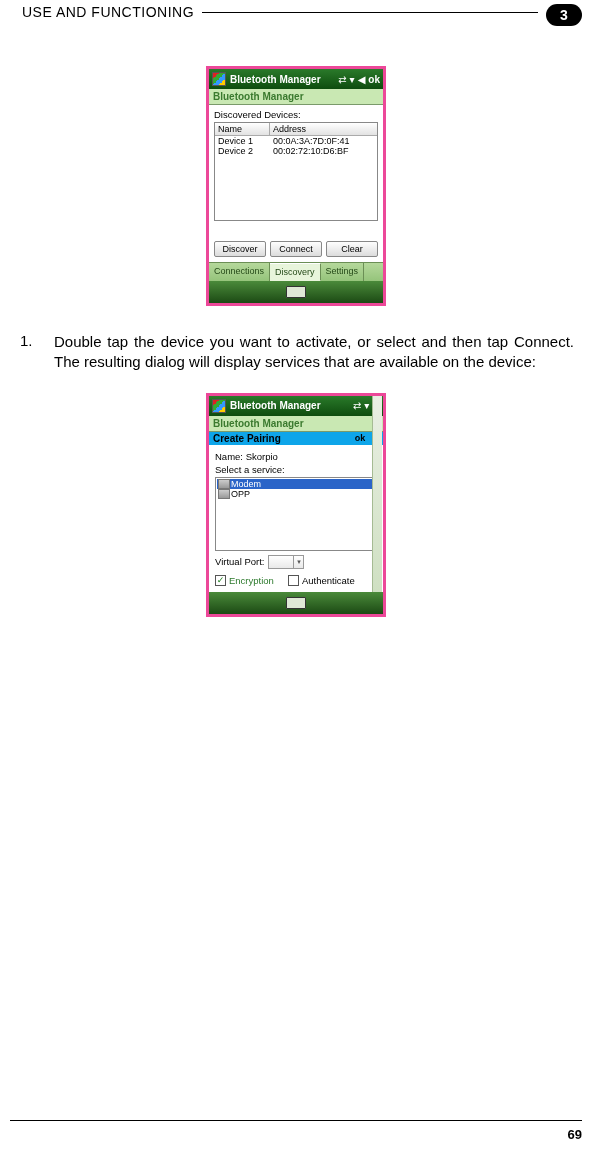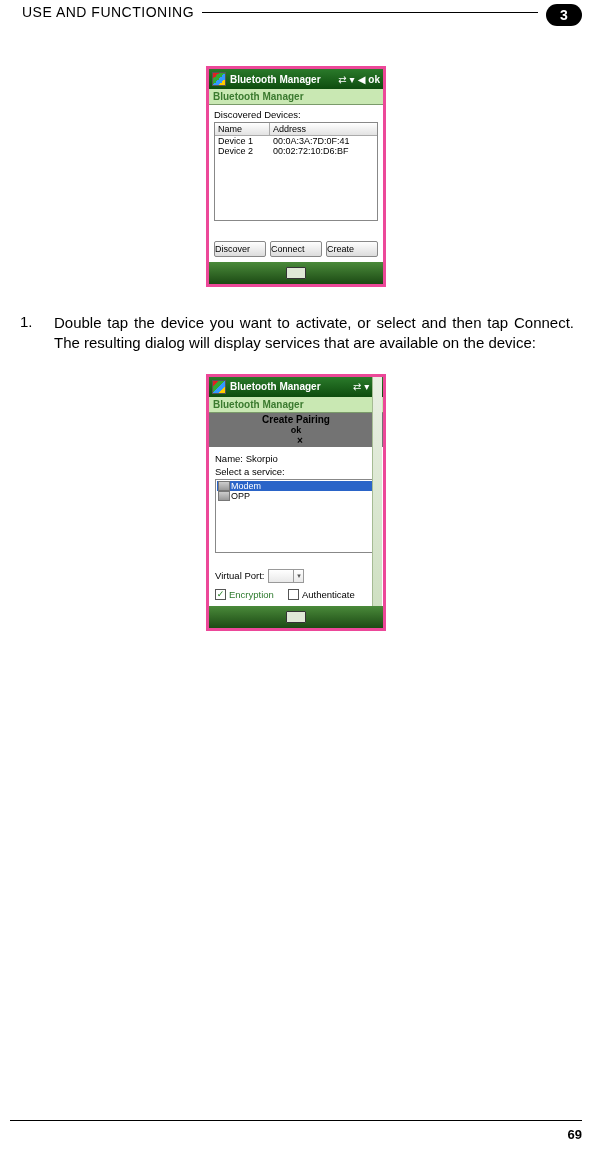--- a/index.html
+++ b/index.html
@@ -91,21 +91,21 @@
   .grid-row { display: flex; font-size: 9px; }
   .grid-row .col-name, .grid-row .col-addr { border: none; padding: 0 3px; }
 
   .btn-row { display: flex; gap: 4px; padding: 6px 5px 5px 5px; justify-content: center; }
   .wbtn {
     flex:1;
     background: linear-gradient(#fefefe,#dcdcdc);
     border: 1px solid #888;
     border-radius: 2px;
     font-size: 9px;
-    text-align: left;
+    text-align: center;
     padding: 2px 0;
   }
 
   .tabbar {
     display: flex;
     background: linear-gradient(#b5d89b,#95c47b);
     border-top: 1px solid #6b8f55;
     font-size: 9px;
   }
   .tab {
@@ -130,42 +130,42 @@
     border-radius: 1px;
   }
 
   .para { margin: 14px 0 14px 0; font-size: 15px; }
   .step-row { display: flex; gap: 14px; margin: 0 0 12px 2px; }
   .step-num { min-width: 20px; font-size: 15px; }
   .step-text { flex: 1; font-size: 15px; text-align: justify; line-height: 1.35; }
 
   
   .yellowbar {
-    background: #737373;
+    background: #0ea5e9;
     display: flex; align-items: center;
     padding: 1px 4px;
-    font-size: 10px; font-weight: bold; flex-direction: column;
+    font-size: 10px; font-weight: bold;
   }
   .yellowbar .spacer { flex: 1; }
   .yb-ok { font-size: 9px; font-weight: bold; }
   .yb-x { margin-left: 8px; font-size: 10px; font-weight: bold; }
 
   .form-pane { padding: 4px 6px 6px 6px; font-size: 9.5px; background:#fff; }
   .form-row { margin: 2px 0; white-space: nowrap; }
   .svc-box {
     border: 1px solid #888;
     height: 74px;
     margin-top: 1px;
     padding: 1px;
     font-size: 9px;
   }
   .svc-item { display:flex; align-items:center; gap:1px; padding:0 1px; }
   .svc-item.sel { background:#2a64c8; color:#fff; }
   .svc-ico { width:12px; height:10px; background: linear-gradient(#ccc,#999); border:1px solid #777; }
-  .vp-row { display:flex; align-items:center; gap:4px; margin-top:16px; }
+  .vp-row { display:flex; align-items:center; gap:4px; margin-top:4px; }
   .vp-combo {
     width: 36px; height: 14px;
     border: 1px solid #999;
     background: linear-gradient(#fff,#e9e9e9);
     display:flex; justify-content:flex-end; align-items:center;
   }
   .vp-arrow { width:10px; height:12px; border-left:1px solid #999; display:flex; align-items:center; justify-content:center; font-size:7px; color:#555;}
   .chk-row { display:flex; gap: 14px; margin-top:6px; align-items:center; }
   .chk-pair { display:flex; gap:3px; align-items:center; }
   .chk { width:11px; height:11px; border:1px solid #555; background:#fff; display:flex; align-items:center; justify-content:center; font-size:9px; line-height:1; color:#1a7a1a; }
@@ -221,21 +221,26 @@
           </div>
           <div class="grid-row">
             <div class="col-name">Device 2</div>
             <div class="col-addr">00:02:72:10:D6:BF</div>
           </div>
         </div>
       </div>
       <div class="btn-row">
         <div class="wbtn">Discover</div>
         <div class="wbtn">Connect</div>
-        <div class="wbtn">Create</div>
+        <div class="wbtn">Clear</div>
+      </div>
+      <div class="tabbar">
+        <div class="tab">Connections</div>
+        <div class="tab active">Discovery</div>
+        <div class="tab">Settings</div>
       </div>
       <div class="softbar">
         <div class="kbd"></div>
       </div>
     </div>
   </div>
 
 
   <div class="step-row">
     <div class="step-num">1.</div>

